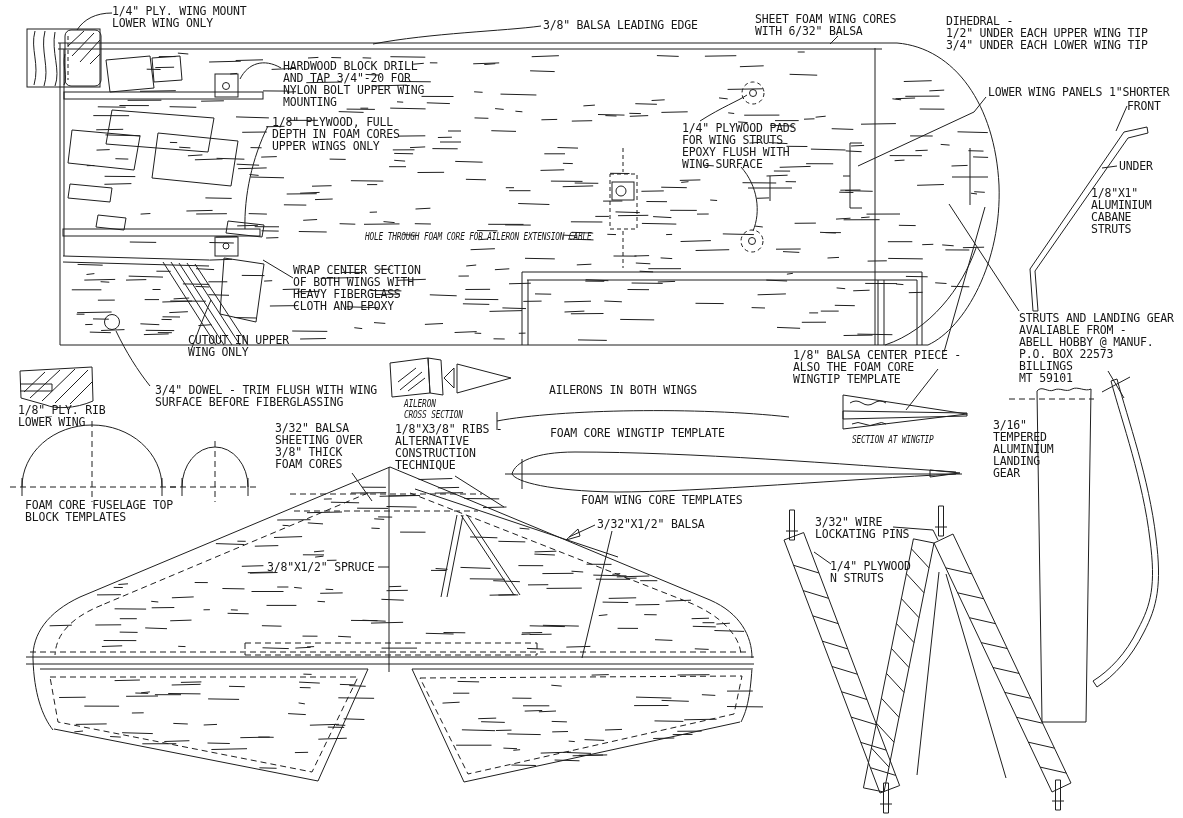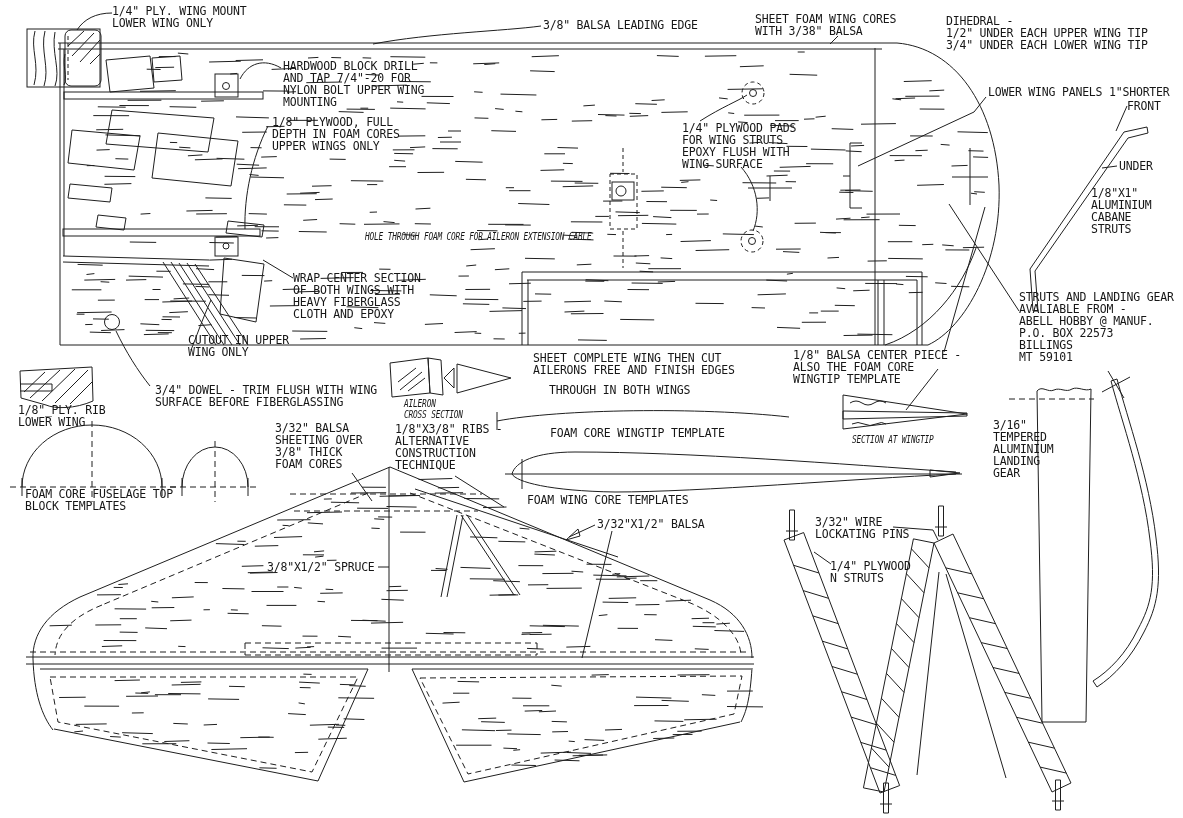--- a/index.html
+++ b/index.html
@@ -785,80 +785,78 @@
     <path d="M1147,127 L1124,132 L1030,269 L1033,311"></path>
     <path d="M1148,133 L1128,138 L1035,271 L1038,311"></path>
     <path d="M1147,127 L1148,133 M1033,311 H1038"></path>
   </g>
 </svg>
 
 <div class="lbl" style="left:112px;top:5px">1/4" PLY. WING MOUNT
 LOWER WING ONLY</div>
 <div class="lbl" style="left:543px;top:19px">3/8" BALSA LEADING EDGE</div>
 <div class="lbl" style="left:755px;top:13px">SHEET FOAM WING CORES
-WITH 3/38" BALSA</div>
+WITH 6/32" BALSA</div>
 <div class="lbl" style="left:946px;top:15px">DIHEDRAL -
 1/2" UNDER EACH UPPER WING TIP
 3/4" UNDER EACH LOWER WING TIP</div>
 <div class="lbl" style="left:283px;top:60px">HARDWOOD BLOCK DRILL
-AND TAP 7/4"-20 FOR
+AND TAP 3/4"-20 FOR
 NYLON BOLT UPPER WING
 MOUNTING</div>
 <div class="lbl" style="left:272px;top:116px">1/8" PLYWOOD, FULL
 DEPTH IN FOAM CORES
 UPPER WINGS ONLY</div>
 <div class="lbl" style="left:682px;top:122px">1/4" PLYWOOD PADS
 FOR WING STRUTS
 EPOXY FLUSH WITH
 WING SURFACE</div>
 <div class="lbl" style="left:988px;top:86px">LOWER WING PANELS 1"SHORTER</div>
 <div class="lbl" style="left:1127px;top:100px">FRONT</div>
 <div class="lbl" style="left:1119px;top:160px">UNDER</div>
 <div class="lbl" style="left:1091px;top:187px">1/8"X1"
 ALUMINIUM
 CABANE
 STRUTS</div>
 <div class="lbl it" style="left:365px;top:231px">HOLE THROUGH FOAM CORE FOR AILERON EXTENSION CABLE</div>
-<div class="lbl" style="left:293px;top:272px">WRAP CENTER SECTION
+<div class="lbl" style="left:293px;top:264px">WRAP CENTER SECTION
 OF BOTH WINGS WITH
 HEAVY FIBERGLASS
 CLOTH AND EPOXY</div>
-<div class="lbl" style="left:1019px;top:291px">STRUTS AND LANDING GEAR
+<div class="lbl" style="left:1019px;top:312px">STRUTS AND LANDING GEAR
 AVALIABLE FROM -
 ABELL HOBBY @ MANUF.
 P.O. BOX 22573
 BILLINGS
 MT 59101</div>
 <div class="lbl" style="left:188px;top:334px">CUTOUT IN UPPER
 WING ONLY</div>
 <div class="lbl" style="left:155px;top:384px">3/4" DOWEL - TRIM FLUSH WITH WING
 SURFACE BEFORE FIBERGLASSING</div>
 <div class="lbl" style="left:18px;top:404px">1/8"_PLY. RIB
 LOWER WING</div>
 <div class="lbl it" style="left:404px;top:398px">AILERON
 CROSS SECTION</div>
 <div class="lbl" style="left:395px;top:423px">1/8"X3/8" RIBS -
 ALTERNATIVE
 CONSTRUCTION
 TECHNIQUE</div>
-<div class="lbl" style="left:533px;top:352px">SHEET COMPLETE WING THEN CUT
-AILERONS FREE AND FINISH EDGES</div>
 <div class="lbl" style="left:793px;top:349px">1/8" BALSA CENTER PIECE -
 ALSO THE FOAM CORE
 WINGTIP TEMPLATE</div>
-<div class="lbl" style="left:549px;top:384px">THROUGH IN BOTH WINGS</div>
+<div class="lbl" style="left:549px;top:384px">AILERONS IN BOTH WINGS</div>
 <div class="lbl" style="left:550px;top:427px">FOAM CORE WINGTIP TEMPLATE</div>
 <div class="lbl it" style="left:852px;top:434px">SECTION AT WINGTIP</div>
 <div class="lbl" style="left:275px;top:422px">3/32" BALSA
 SHEETING OVER
 3/8" THICK
 FOAM CORES</div>
-<div class="lbl" style="left:25px;top:488px">FOAM CORE FUSELAGE TOP
+<div class="lbl" style="left:25px;top:499px">FOAM CORE FUSELAGE TOP
 BLOCK TEMPLATES</div>
-<div class="lbl" style="left:527px;top:494px">FOAM WING CORE TEMPLATES</div>
+<div class="lbl" style="left:581px;top:494px">FOAM WING CORE TEMPLATES</div>
 <div class="lbl" style="left:597px;top:518px">3/32"X1/2" BALSA</div>
 <div class="lbl" style="left:267px;top:561px">3/8"X1/2" SPRUCE</div>
 <div class="lbl" style="left:993px;top:419px">3/16"
 TEMPERED
 ALUMINIUM
 LANDING
 GEAR</div>
 <div class="lbl" style="left:815px;top:516px">3/32" WIRE
 LOCKATING PINS</div>
 <div class="lbl" style="left:830px;top:560px">1/4" PLYWOOD

